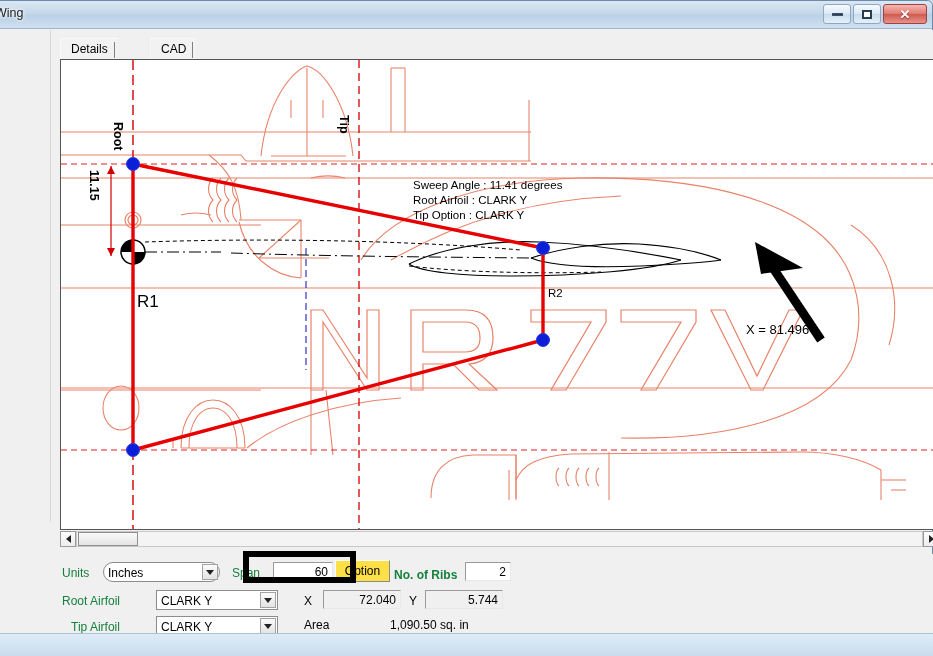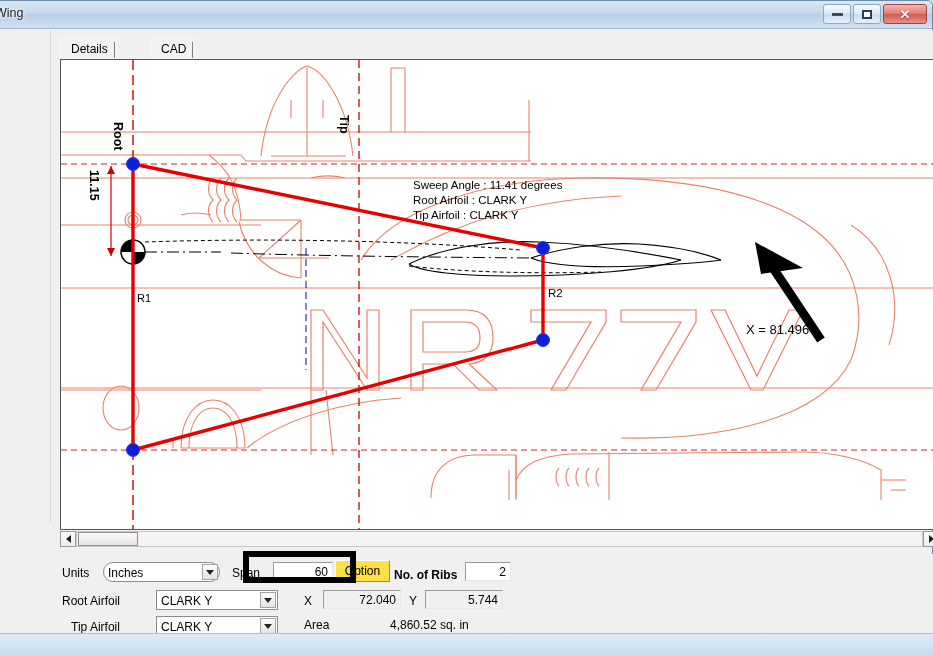--- a/index.html
+++ b/index.html
@@ -148,21 +148,21 @@
   .arr-up { border-left: 4px solid transparent; border-right: 4px solid transparent; border-bottom: 5px solid #222; }
   .arr-down { border-left: 4px solid transparent; border-right: 4px solid transparent; border-top: 5px solid #222; }
   .arr-left { border-top: 4px solid transparent; border-bottom: 4px solid transparent; border-right: 5px solid #222; }
   .arr-right { border-top: 4px solid transparent; border-bottom: 4px solid transparent; border-left: 5px solid #222; }
 
   
   #panel {
     position: absolute; left: 0; top: 524px; width: 911px; height: 100px;
     background: #f0f0f0;
   }
-  .lbl { position: absolute; font-size: 12px; color: #000000; white-space: nowrap; }
+  .lbl { position: absolute; font-size: 12px; color: #15803d; white-space: nowrap; }
   .fld {
     position: absolute; background: #f0f0f0;
     border-top: 1px solid #9a9a9a; border-left: 1px solid #9a9a9a;
     border-right: 1px solid #e8e8e8; border-bottom: 1px solid #e8e8e8;
     font-size: 12px; color: #000;
     text-align: right; padding: 1px 4px 0 0; line-height: 16px;
   }
   .fld.white { background: #ffffff; }
   .plain { position: absolute; font-size: 12px; color: #000; white-space: nowrap; }
   .combo {
@@ -379,36 +379,36 @@
             <polygon points="694,182 742,208 700,214" fill="#000"></polygon>
           </svg>
 
           <div style="position:absolute;left:352px;top:119px;font-size:11.5px;color:#000;">
             <span>Sweep Angle : 11.41 degrees</span>
           </div>
           <div style="position:absolute;left:352px;top:134px;font-size:11.5px;color:#000;">
             <span>Root Airfoil : CLARK Y</span>
           </div>
           <div style="position:absolute;left:352px;top:149px;font-size:11.5px;color:#000;">
-            <span>Tip Airfoil    : CLARK Y</span>
+            <span>Tip Option    : CLARK Y</span>
           </div>
 
           <div style="position:absolute;left:64px;top:62px;font-size:12.5px;font-weight:bold;color:#000;
                       transform:rotate(90deg);transform-origin:left top;white-space:nowrap;">
             <span>Root</span>
           </div>
           <div style="position:absolute;left:290px;top:55px;font-size:12.5px;font-weight:bold;color:#000;
                       transform:rotate(90deg);transform-origin:left top;white-space:nowrap;">
             <span>Tip</span>
           </div>
           <div style="position:absolute;left:40px;top:110px;font-size:12.5px;font-weight:bold;color:#000;
                       transform:rotate(90deg);transform-origin:left top;white-space:nowrap;">
             <span>11.15</span>
           </div>
-          <div style="position:absolute;left:76px;top:232px;font-size:11px;color:#000;">
+          <div style="position:absolute;left:76px;top:232px;font-size:17px;color:#000;">
             <span>R1</span>
           </div>
           <div style="position:absolute;left:487px;top:227px;font-size:11.5px;color:#000;">
             <span>R2</span>
           </div>
           <div style="position:absolute;left:685px;top:262px;font-size:13px;color:#000;">
             <span>X = 81.496</span>
           </div>
         </div>
       </div>
@@ -467,21 +467,21 @@
 
         <div class="lbl" style="left:20px;top:66px;">Tip Airfoil</div>
         <div class="combo" style="left:105px;top:62px;width:122px;">
           <span>CLARK Y</span>
           <span class="arrowbox">
             <span class="arr arr-down"></span>
           </span>
         </div>
 
         <div class="plain" style="left:253px;top:64px;">Area</div>
-        <div class="plain" style="left:339px;top:64px;">4,860.52 sq. in</div>
+        <div class="plain" style="left:339px;top:64px;">1,090.50 sq. in</div>
 
         <div class="lbl" style="left:2px;top:92px;">Rib Lengths</div>
         <div class="combo" style="left:105px;top:88px;width:122px;">
           <span>R1: 36.99</span>
           <span class="arrowbox">
             <span class="arr arr-down"></span>
           </span>
         </div>
 
         <div class="plain" style="left:253px;top:88px;">Aspect Ratio</div>

